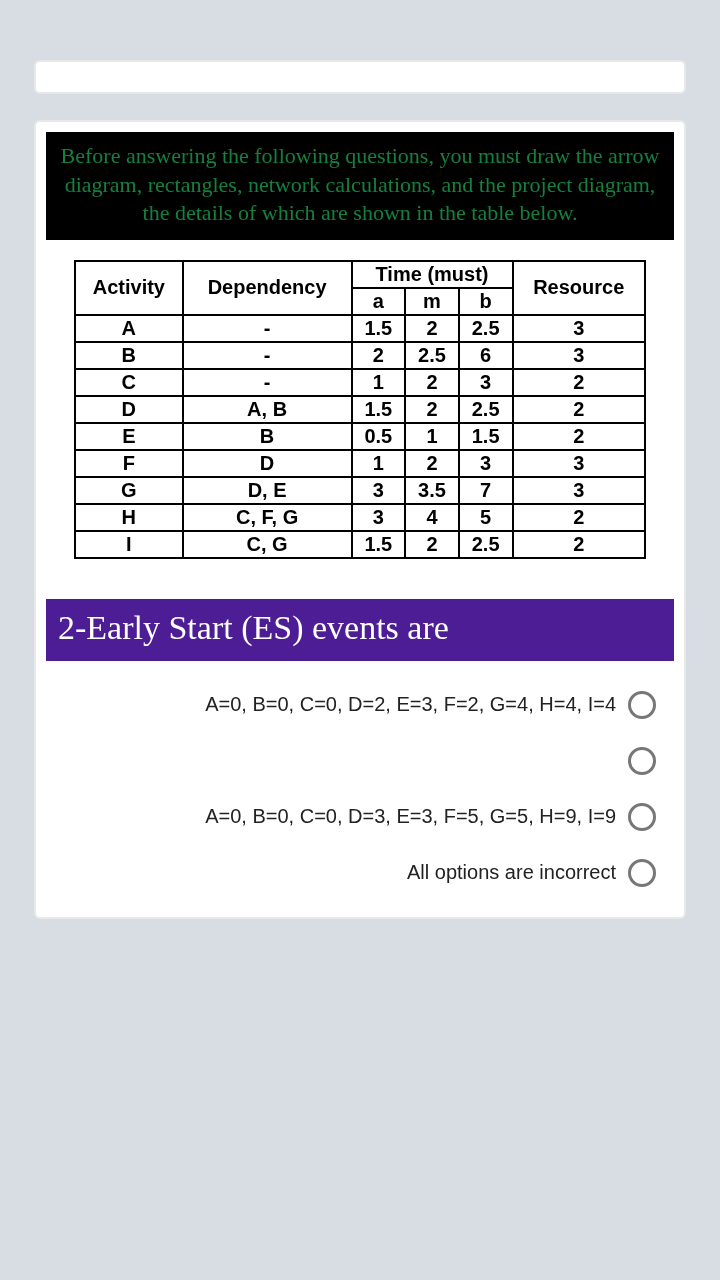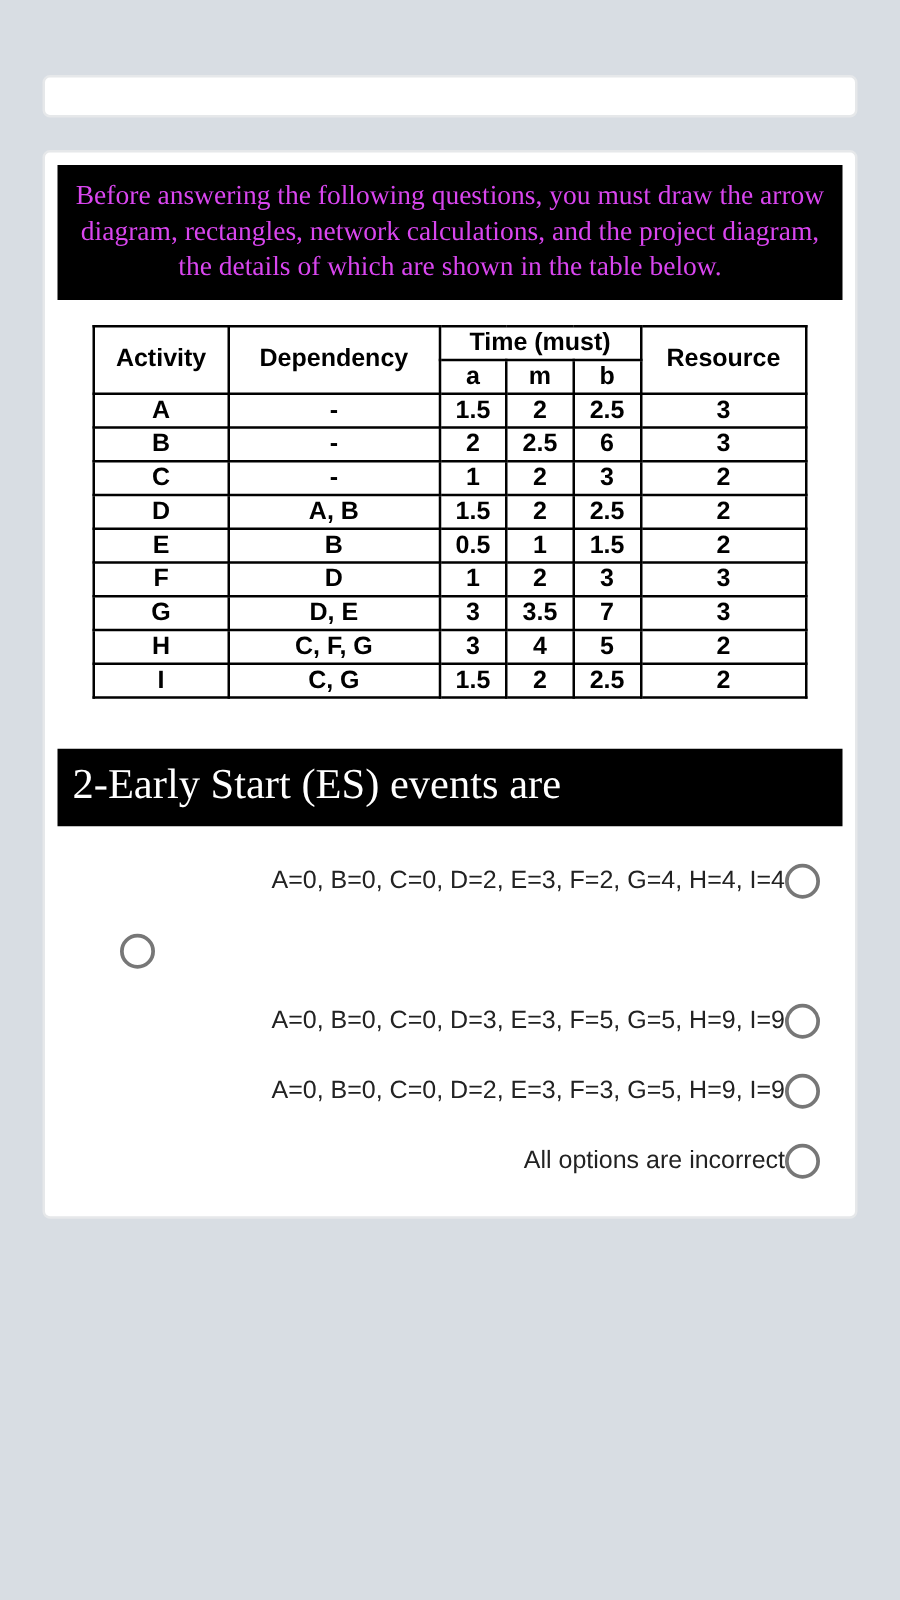--- a/index.html
+++ b/index.html
@@ -21,21 +21,21 @@
   }
   .main-card {
     margin: 0 34px;
     background: #fff;
     border: 2px solid #e6e8ea;
     border-radius: 6px;
     padding: 0 0 10px 0;
   }
   .instruction-box {
     background: #000;
-    color: #d946ef;
+    color: #15803d;
     font-family: Georgia, 'Times New Roman', serif;
     font-size: 22px;
     text-align: center;
     padding: 10px 10px 12px 10px;
     line-height: 1.3;
     margin: 10px 10px 0 10px;
   }
   .table-wrap {
     padding: 20px 38px 40px 38px;
   }
@@ -45,33 +45,35 @@
     font-size: 20px;
   }
   th, td {
     border: 2px solid #000;
     text-align: center;
     padding: 1px 4px;
     font-weight: bold;
   }
   th { font-weight: bold; }
   .question-title {
-    background: #000000;
+    background: #4c1d95;
     color: #fff;
     font-family: Georgia, 'Times New Roman', serif;
     font-size: 34px;
     padding: 10px 18px 14px 12px;
     margin: 0 10px 0 10px;
   }
   .options {
     padding: 30px 28px 8px 28px;
   }
   .option-row {
     display: flex;
     align-items: center;
+    justify-content: flex-end;
+    gap: 12px;
     margin-bottom: 28px;
     margin-left: 32px;
   }
   .option-row:last-child { margin-bottom: 12px; }
   .option-text {
     flex: 1;
     text-align: right;
     font-size: 20px;
     color: #222;
   }
@@ -197,22 +199,18 @@
       <div class="radio"></div>
     </div>
     <div class="option-row">
       <div class="radio"></div>
     </div>
     <div class="option-row">
       <div class="option-text">A=0, B=0, C=0, D=3, E=3, F=5, G=5, H=9, I=9</div>
       <div class="radio"></div>
     </div>
     <div class="option-row">
-      <div class="option-text">A=0, B=0, C=0, D=2, E=3, F=3, G=5, H=9, I=9</div>
-      <div class="radio"></div>
-    </div>
-    <div class="option-row">
       <div class="option-text">All options are incorrect</div>
       <div class="radio"></div>
     </div>
   </div>
 
 </div>
 
 </body></html>

